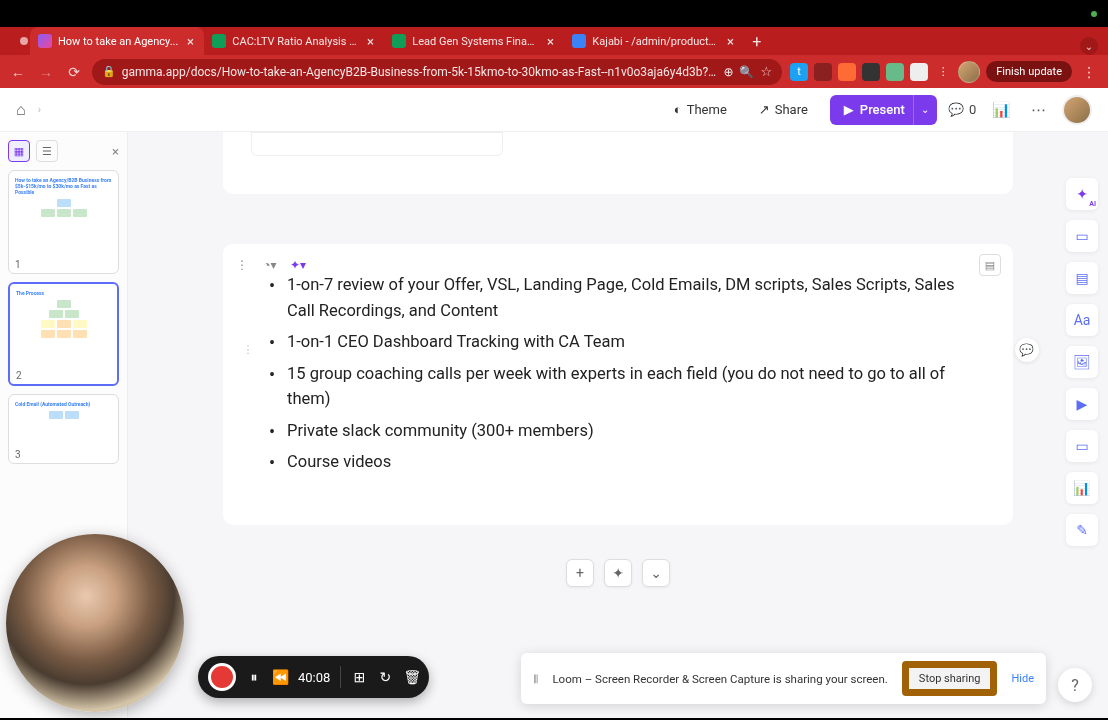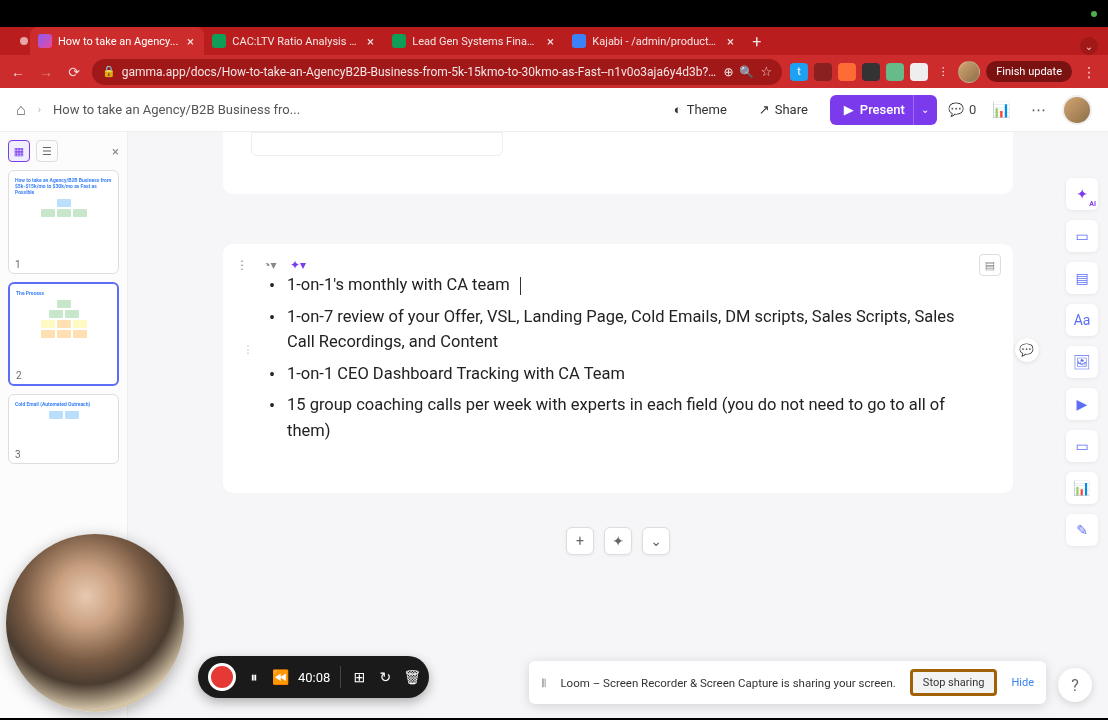--- a/index.html
+++ b/index.html
@@ -100,21 +100,21 @@
 
 
 .loom-cam { position: absolute; left: 6px; bottom: 6px; width: 178px; height: 178px; border-radius: 50%; overflow: hidden; background: radial-gradient(circle at 45% 35%, #e8c9b0 0%, #c9a080 20%, #7a5c45 42%, #4a3c30 58%, #d4c4a8 75%, #b8a888 100%); box-shadow: 0 4px 16px rgba(0,0,0,.3); }
 .loom-ctrl { position: absolute; left: 198px; bottom: 20px; background: #1a1a1a; border-radius: 24px; height: 42px; display: flex; align-items: center; padding: 0 10px; gap: 10px; box-shadow: 0 4px 12px rgba(0,0,0,.3); }
 .rec-btn { width: 28px; height: 28px; border-radius: 50%; background: #e53935; border: 3px solid #fff; }
 .loom-icn { color: #fff; font-size: 14px; width: 16px; text-align:center; }
 .loom-time { color: #fff; font-size: 13px; font-variant-numeric: tabular-nums; }
 .loom-sep { width:1px; height:22px; background:#444; }
 
 .share-banner { position: absolute; right: 62px; bottom: 14px; background: #fff; border-radius: 6px; box-shadow: 0 2px 12px rgba(0,0,0,.15); padding: 8px 12px; display: flex; align-items: center; gap: 14px; font-size: 11.5px; color: #333; }
-.share-banner .stop { background: #f3f3f3; border: 3px solid #a16207; padding: 4px 10px; border-radius: 4px; font-size: 11px; }
+.share-banner .stop { background: #f3f3f3; border: 7px solid #a16207; padding: 4px 10px; border-radius: 4px; font-size: 11px; }
 .share-banner .hide { color: #3b82f6; font-size: 11px; }
 
 .help-fab { position: absolute; right: 16px; bottom: 16px; width: 34px; height: 34px; border-radius: 50%; background: #fff; box-shadow: 0 2px 8px rgba(0,0,0,.15); display:flex; align-items:center; justify-content:center; font-size:16px; color:#666;}
 </style>
 </head>
 <body>
 
 <div class="top-black">
     <div class="mac-dot"></div>
   </div>
@@ -168,21 +168,20 @@
       <div class="finish-btn">Finish update</div>
       <span style="color:#f5d5d5;font-size:14px;padding:0 4px">⋮</span>
     </div>
   </div>
 </div>
 
 <div class="app">
   <div class="app-header">
     <span class="home-icn">⌂</span>
     <span class="crumb-sep">›</span>
-    <span class="crumb-text">How to take an Agency/B2B Business fro...</span>
     <div class="spacer"></div>
     <div class="hdr-btn">
         <span class="icn">◐</span>
         <span>Theme</span>
       </div>
     <div class="hdr-btn">
         <span class="icn">↗</span>
         <span>Share</span>
       </div>
     <div class="present-wrap">
@@ -272,24 +271,25 @@
         <div class="card-tools">
           <div class="card-tool">⋮</div>
           <div class="card-tool">◔▾</div>
           <div class="card-tool ai">✦▾</div>
         </div>
         <div class="card-corner">▤</div>
         <div class="row-handle">⋮</div>
         <div class="row-comment">💬</div>
 
         <ul class="deliv-list">
-          <li><span>1-on-1's monthly with CA team</span><span class="cursor-blink"></span></li>
           <li><span>1-on-7 review of your Offer, VSL, Landing Page, Cold Emails, DM scripts, Sales Scripts, Sales Call Recordings, and Content</span></li>
           <li><span>1-on-1 CEO Dashboard Tracking with CA Team</span></li>
           <li><span>15 group coaching calls per week with experts in each field (you do not need to go to all of them)</span></li>
+          <li><span>Private slack community (300+ members)</span></li>
+          <li><span>Course videos</span></li>
         </ul>
       </div>
 
       <div class="add-bar">
         <div class="add-btn">+</div>
         <div class="add-btn">✦</div>
         <div class="add-btn">⌄</div>
       </div>
     </div>
   </div>

